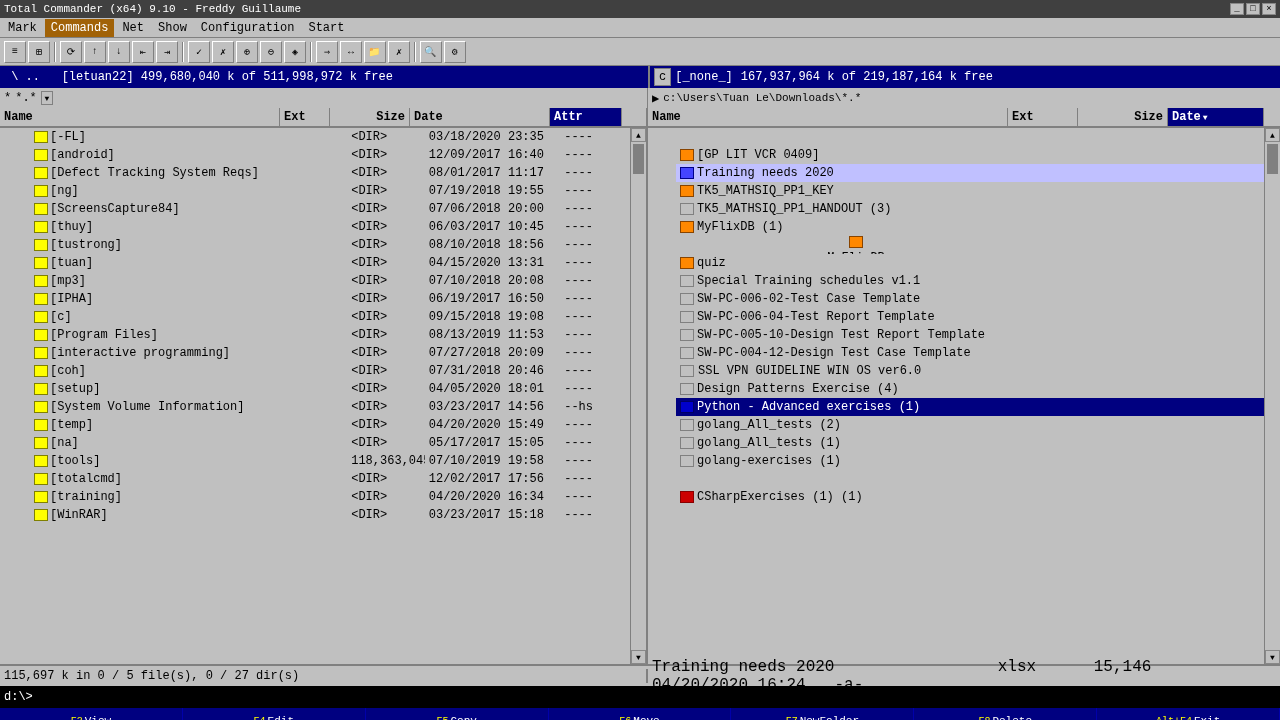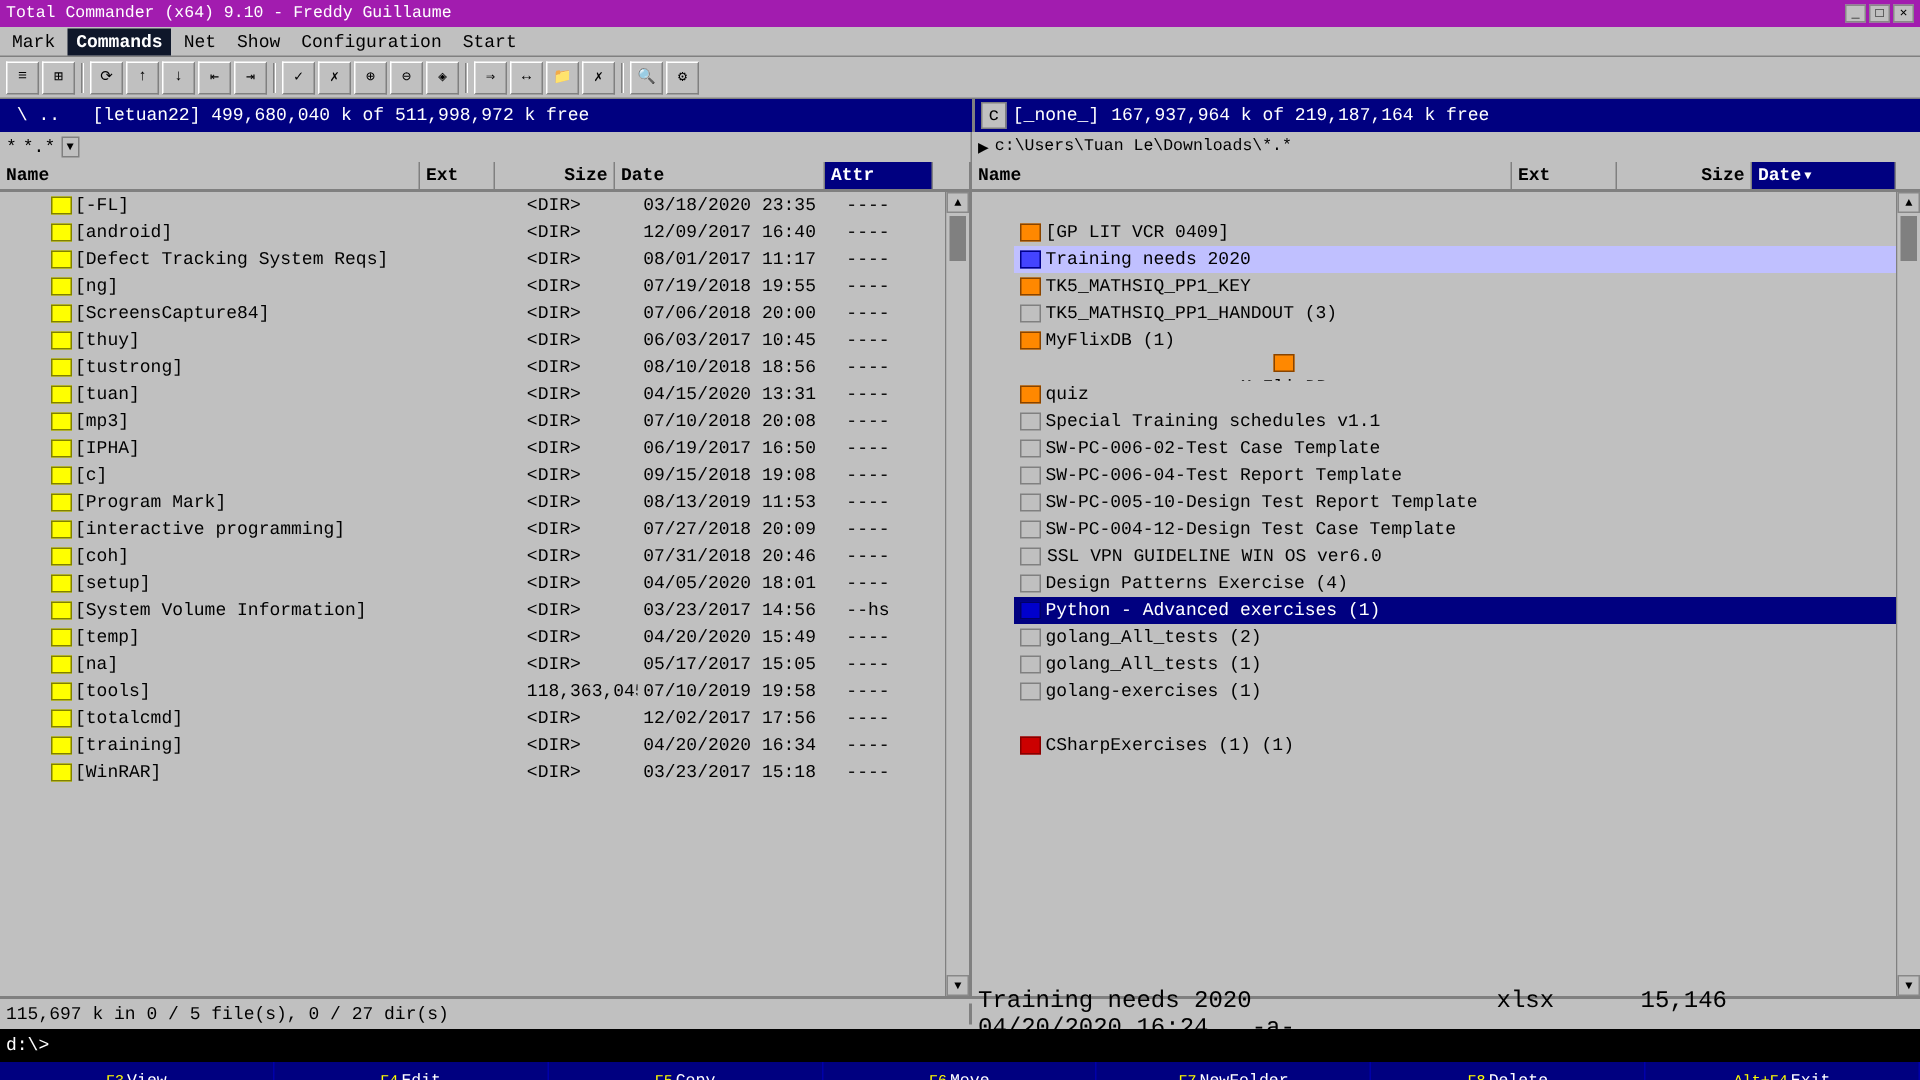--- a/index.html
+++ b/index.html
@@ -8,21 +8,21 @@
       font-size: 12px;
       background: #c0c0c0;
       width: 1280px;
       height: 720px;
       overflow: hidden;
       color: #000;
     }
 
     
     #title-bar {
-      background: #a21caf;
+      background: #404040;
       color: #fff;
       height: 18px;
       display: flex;
       align-items: center;
       justify-content: space-between;
       padding: 0 4px;
       font-size: 11px;
     }
     #title-bar-controls {
       display: flex;
@@ -49,21 +49,21 @@
       align-items: center;
       padding: 0 2px;
       border-bottom: 1px solid #808080;
       gap: 2px;
     }
     .menu-item {
       padding: 2px 6px;
       font-size: 12px;
       cursor: pointer;
     }
-    .menu-item-active { background: #0f172a; color: #fff; font-weight: bold; }
+    .menu-item-active { background: #a16207; color: #fff; }
 
     
     #toolbar {
       background: #c0c0c0;
       height: 28px;
       display: flex;
       align-items: center;
       padding: 2px 4px;
       gap: 2px;
       border-bottom: 1px solid #808080;
@@ -527,21 +527,21 @@
               <span>[c]</span>
             </div>
             <div class="file-cell left-ext"></div>
             <div class="file-cell left-size" style="justify-content: flex-start;">&lt;DIR&gt;</div>
             <div class="file-cell left-date">09/15/2018 19:08</div>
             <div class="file-cell left-attr">----</div>
           </div>
           <div class="file-row">
             <div class="file-cell left-name">
               <span style="display: inline-block; width: 14px; height: 12px; margin: 0px 2px; flex-shrink: 0; border: 1px solid rgb(128, 128, 0); background: rgb(255, 255, 0);"></span>
-              <span>[Program Mark]</span>
+              <span>[Program Files]</span>
             </div>
             <div class="file-cell left-ext"></div>
             <div class="file-cell left-size" style="justify-content: flex-start;">&lt;DIR&gt;</div>
             <div class="file-cell left-date">08/13/2019 11:53</div>
             <div class="file-cell left-attr">----</div>
           </div>
           <div class="file-row">
             <div class="file-cell left-name">
               <span style="display: inline-block; width: 14px; height: 12px; margin: 0px 2px; flex-shrink: 0; border: 1px solid rgb(128, 128, 0); background: rgb(255, 255, 0);"></span>
               <span>[interactive programming]</span>

